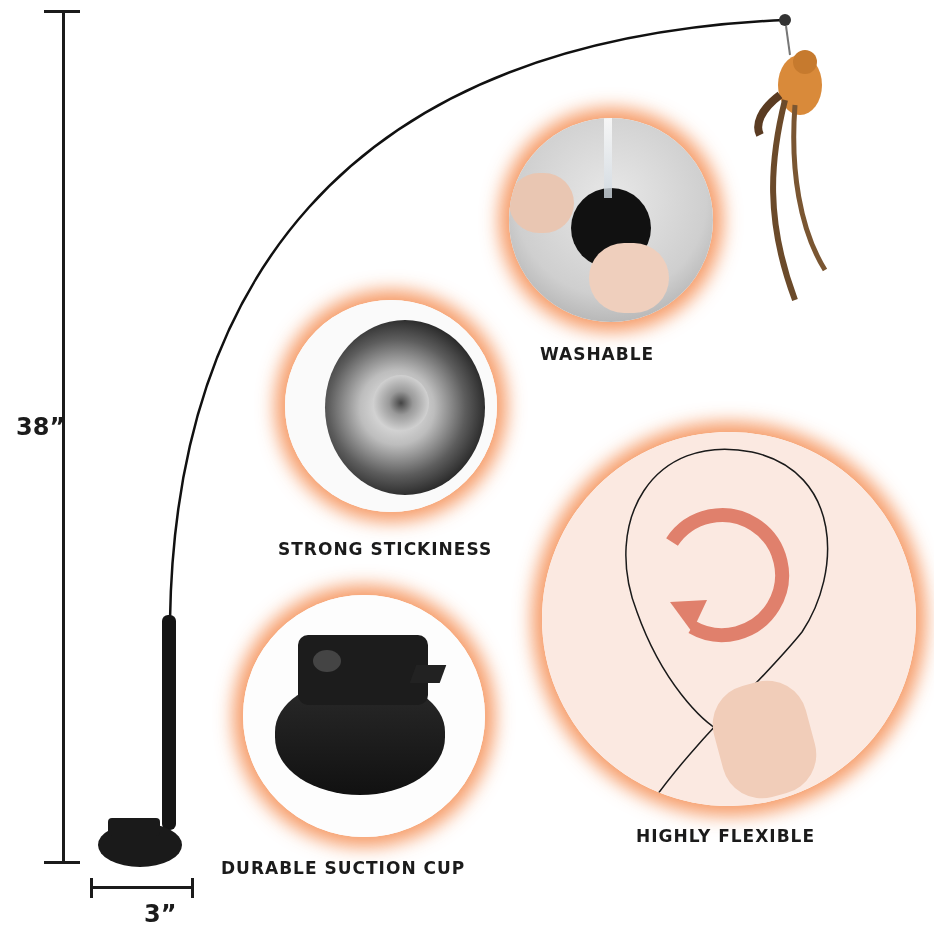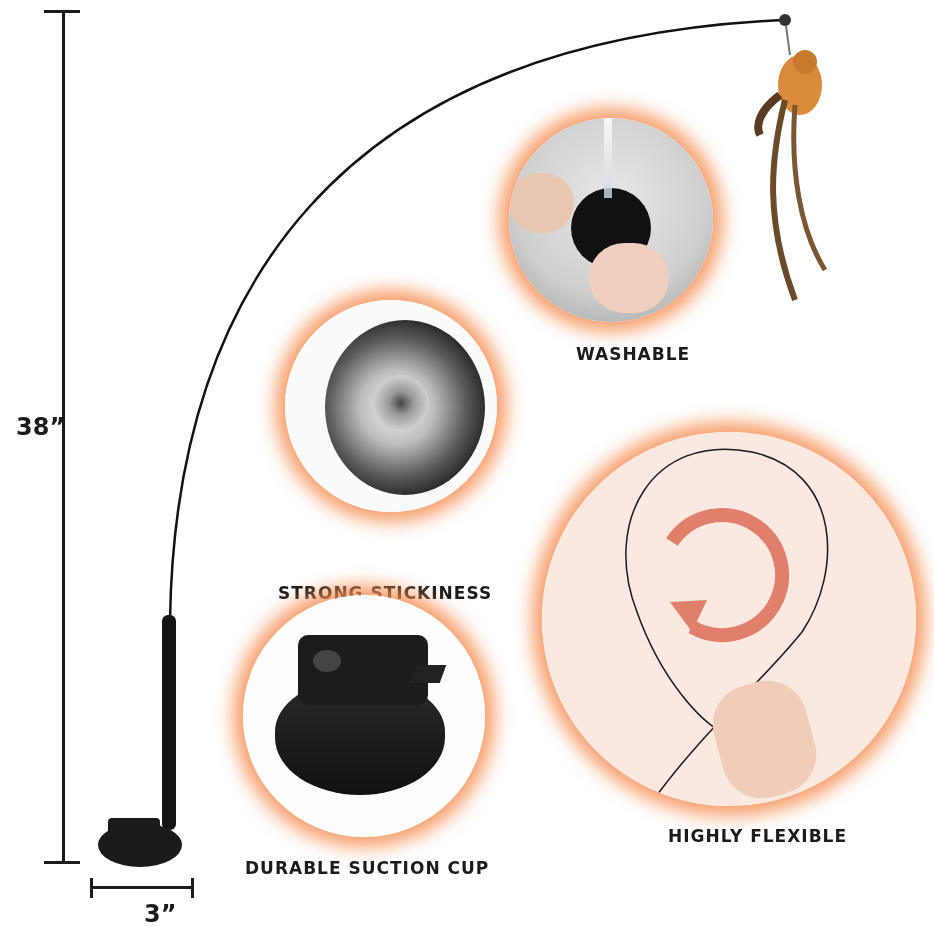--- a/index.html
+++ b/index.html
@@ -41,40 +41,40 @@
   </g>
 </svg>
 
 <div class="glow" style="left:509px;top:118px;width:204px;height:204px;"></div>
 <div class="circle" style="left:509px;top:118px;width:204px;height:204px;background:radial-gradient(circle at 50% 40%,#e8e8e8 0%,#cfcfcf 60%,#9a9a9a 100%);">
   <div class="abs" style="left:62px;top:70px;width:80px;height:80px;border-radius:50%;background:#111;"></div>
   <div class="abs" style="left:95px;top:0;width:8px;height:80px;background:linear-gradient(#fff,#cfd8e0);opacity:.8;"></div>
   <div class="abs" style="left:0px;top:55px;width:65px;height:60px;border-radius:30px;background:#e9c6b2;"></div>
   <div class="abs" style="left:80px;top:125px;width:80px;height:70px;border-radius:35px;background:#efcfbd;"></div>
 </div>
-<div class="label" style="left:576px;top:344px;">WASHABLE</div>
+<div class="label" style="left:540px;top:344px;">WASHABLE</div>
 
 <div class="glow" style="left:285px;top:300px;width:212px;height:212px;"></div>
 <div class="circle" style="left:285px;top:300px;width:212px;height:212px;background:#fafafa;">
   <div class="abs" style="left:40px;top:20px;width:160px;height:175px;border-radius:50%;background:radial-gradient(circle at 45% 50%,#f2f2f2 0%,#bdbdbd 30%,#5d5d5d 55%,#222 75%,#111 100%);"></div>
   <div class="abs" style="left:88px;top:75px;width:56px;height:56px;border-radius:50%;background:radial-gradient(circle,#444 0%,#999 30%,#d0d0d0 70%);"></div>
 </div>
-<div class="label" style="left:278px;top:539px;margin-top:44px;">STRONG STICKINESS</div>
+<div class="label" style="left:278px;top:539px;">STRONG STICKINESS</div>
 
 <div class="glow" style="left:243px;top:595px;width:242px;height:242px;"></div>
 <div class="circle" style="left:243px;top:595px;width:242px;height:242px;background:#fdfdfd;">
   <div class="abs" style="left:32px;top:85px;width:170px;height:115px;border-radius:45% 45% 50% 50%;background:linear-gradient(#2a2a2a,#111);"></div>
   <div class="abs" style="left:55px;top:40px;width:130px;height:70px;border-radius:10px;background:#1c1c1c;"></div>
   <div class="abs" style="left:70px;top:55px;width:28px;height:22px;border-radius:50%;background:#444;"></div>
   <div class="abs" style="left:170px;top:70px;width:30px;height:18px;background:#222;transform:skewX(-20deg);"></div>
 </div>
-<div class="label" style="left:245px;top:858px;">DURABLE SUCTION CUP</div>
+<div class="label" style="left:221px;top:858px;">DURABLE SUCTION CUP</div>
 
 <div class="glow" style="left:542px;top:432px;width:374px;height:374px;"></div>
 <div class="circle" style="left:542px;top:432px;width:374px;height:374px;background:#fbe9e1;">
   <svg class="abs" style="left:0;top:0;" width="374" height="374" viewBox="0 0 374 374">
     <path d="M110 370 C 160 300, 220 250, 260 200 C 300 140, 300 40, 210 20 C 110 0, 60 90, 95 180 C 120 250, 160 290, 180 300" fill="none" stroke="#1a1a1a" stroke-width="1.5"></path>
     <path d="M130 110 A 60 60 0 1 1 150 195" fill="none" stroke="#e0806c" stroke-width="14" stroke-linecap="butt"></path>
     <polygon points="128,170 165,168 150,200" fill="#e0806c"></polygon>
   </svg>
   <div class="abs" style="left:175px;top:250px;width:95px;height:115px;border-radius:40px;background:#f1cdb9;transform:rotate(-15deg);"></div>
 </div>
-<div class="label" style="left:636px;top:826px;margin-left:32px;">HIGHLY FLEXIBLE</div>
+<div class="label" style="left:636px;top:826px;">HIGHLY FLEXIBLE</div>
 
 </body></html>

